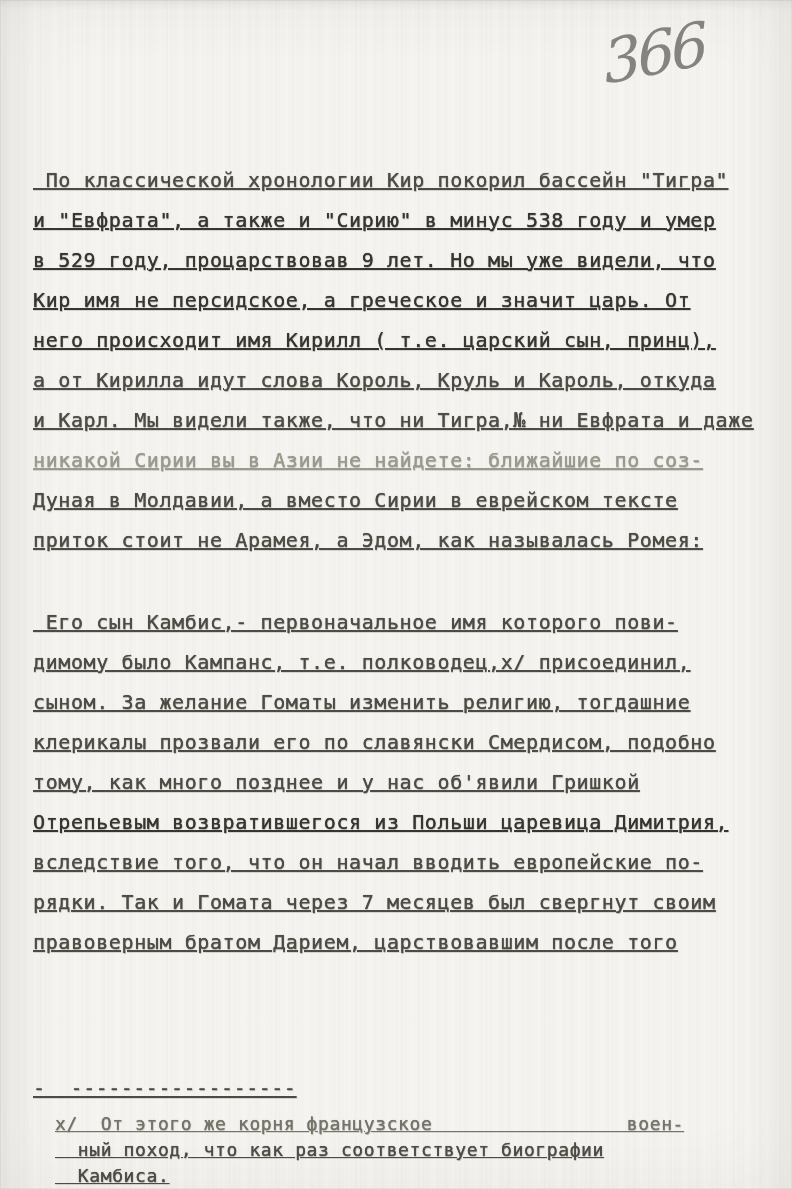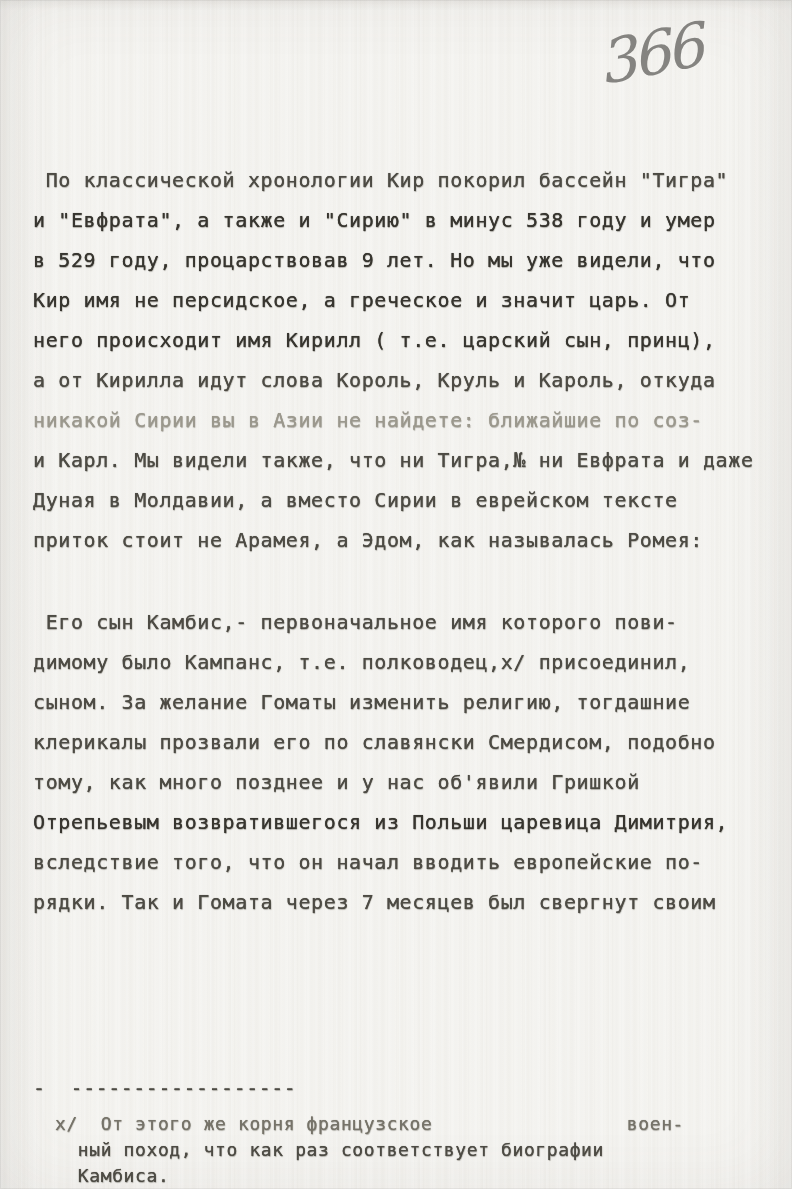--- a/index.html
+++ b/index.html
@@ -21,20 +21,21 @@
     position:absolute;
     left:33px;
     width:750px;
     font-size:20px;
     line-height:40px;
     letter-spacing:0.6px;
   }
   .tline{
     white-space:pre;
     text-shadow: 0 0 0.7px currentColor, 0.4px 0.5px 0.9px rgba(70,65,55,0.35);
+    text-decoration: underline;
   }
   .shade-dark  {color:#37352f;}
   .shade-mid   {color:#4d4b44;}
   .shade-faint {color:#767369;}
   .shade-ghost {color:#9b988d;}
   .footnote{
     position:absolute;
     left:55px;top:1111px;
     width:720px;
     font-size:18px;
@@ -68,35 +69,36 @@
 
   <div class="pagenum">366</div>
 
   <div class="textblock" style="top:160px;">
       <div class="tline shade-mid"> По классической хронологии Кир покорил бассейн "Тигра"</div>
       <div class="tline shade-dark">и "Евфрата", а также и "Сирию" в минус 538 году и умер</div>
       <div class="tline shade-dark">в 529 году, процарствовав 9 лет. Но мы уже видели, что</div>
       <div class="tline shade-dark">Кир имя не персидское, а греческое и значит царь. От</div>
       <div class="tline shade-dark">него происходит имя Кирилл ( т.е. царский сын, принц),</div>
       <div class="tline shade-mid">а от Кирилла идут слова Король, Круль и Кароль, откуда</div>
+      <div class="tline shade-mid">и Карл. Мы видели также, что ни Тигра,№ ни Евфрата и даже</div>
       <div class="tline shade-ghost">никакой Сирии вы в Азии не найдете: ближайшие по соз-</div>
-      <div class="tline shade-mid">и Карл. Мы видели также, что ни Тигра,№ ни Евфрата и даже</div>
       <div class="tline shade-mid">Дуная в Молдавии, а вместо Сирии в еврейском тексте</div>
       <div class="tline shade-mid">приток стоит не Арамея, а Эдом, как называлась Ромея:</div>
     </div>
 
   <div class="textblock" style="top:602px;">
       <div class="tline shade-mid"> Его сын Камбис,- первоначальное имя которого пови-</div>
       <div class="tline shade-mid">димому было Кампанс, т.е. полководец,х/ присоединил,</div>
       <div class="tline shade-mid">сыном. За желание Гоматы изменить религию, тогдашние</div>
       <div class="tline shade-mid">клерикалы прозвали его по славянски Смердисом, подобно</div>
       <div class="tline shade-mid">тому, как много позднее и у нас об'явили Гришкой</div>
       <div class="tline shade-dark">Отрепьевым возвратившегося из Польши царевица Димитрия,</div>
       <div class="tline shade-mid">вследствие того, что он начал вводить европейские по-</div>
       <div class="tline shade-mid">рядки. Так и Гомата через 7 месяцев был свергнут своим</div>
+      <div class="tline shade-mid">правоверным братом Дарием, царствовавшим после того</div>
     </div>
 
   <div class="separator tline shade-mid">-  ------------------</div>
 
   <div class="footnote">
       <div class="tline shade-faint">х/  От этого же корня французское                 воен-</div>
       <div class="tline shade-mid">  ный поход, что как раз соответствует биографии</div>
       <div class="tline shade-mid">  Камбиса.</div>
     </div>
 

